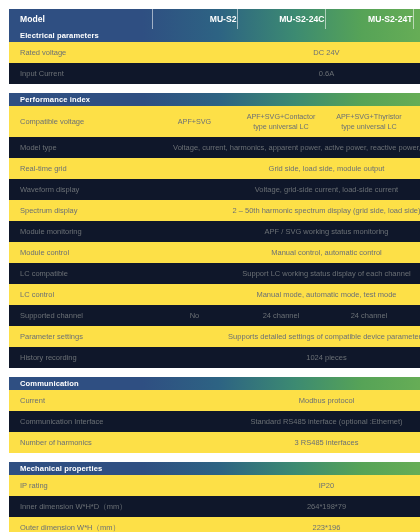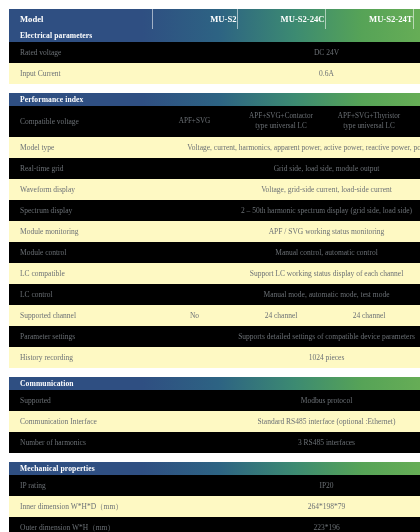--- a/index.html
+++ b/index.html
@@ -13,21 +13,20 @@
     font-family: "Liberation Sans", sans-serif;
     color: #5a5f63;
     overflow: hidden;
   }
   .sheet {
     width: 420px;
     height: 532px;
     box-sizing: border-box;
     padding: 9px 9px 0 9px;
     background: #ffffff;
-    font-family: Liberation Serif, serif;
   }
   table.spec {
     width: 402px;
     border-collapse: collapse;
     table-layout: fixed;
   }
   col.c0 { width: 143px; }
   col.c1 { width: 85px; }
   col.c2 { width: 88px; }
   col.c3 { width: 88px; }
@@ -102,22 +101,22 @@
     white-space: nowrap;
   }
   tr.data-row td.val {
     text-align: center;
   }
   tr.data-row td.val-multi {
     text-align: center;
     font-size: 7.2px;
     line-height: 1.3;
   }
-  tr.odd td { background: #000000; }
-  tr.even td { background: #fef9c3; }
+  tr.odd td { background: #fde047; }
+  tr.even td { background: #0f172a; }
 
   tr.tall td { height: 27px; }
 
   .sub { display: block; }
 </style>
 </head>
 <body>
 
 <div class="sheet">
   <table class="spec">
@@ -226,21 +225,21 @@
           <td class="lbl">History recording</td>
           <td class="val" colspan="4">1024 pieces</td>
         </tr>
         <tr class="spacer-row">
           <td colspan="5"></td>
         </tr>
         <tr class="section-row">
           <td colspan="5">Communication</td>
         </tr>
         <tr class="data-row odd">
-          <td class="lbl">Supported</td>
+          <td class="lbl">Current</td>
           <td class="val" colspan="4">Modbus protocol</td>
         </tr>
         <tr class="data-row even">
           <td class="lbl">Communication Interface</td>
           <td class="val" colspan="4">Standard RS485 interface (optional :Ethernet)</td>
         </tr>
         <tr class="data-row odd">
           <td class="lbl">Number of harmonics</td>
           <td class="val" colspan="4">3 RS485 interfaces</td>
         </tr>

